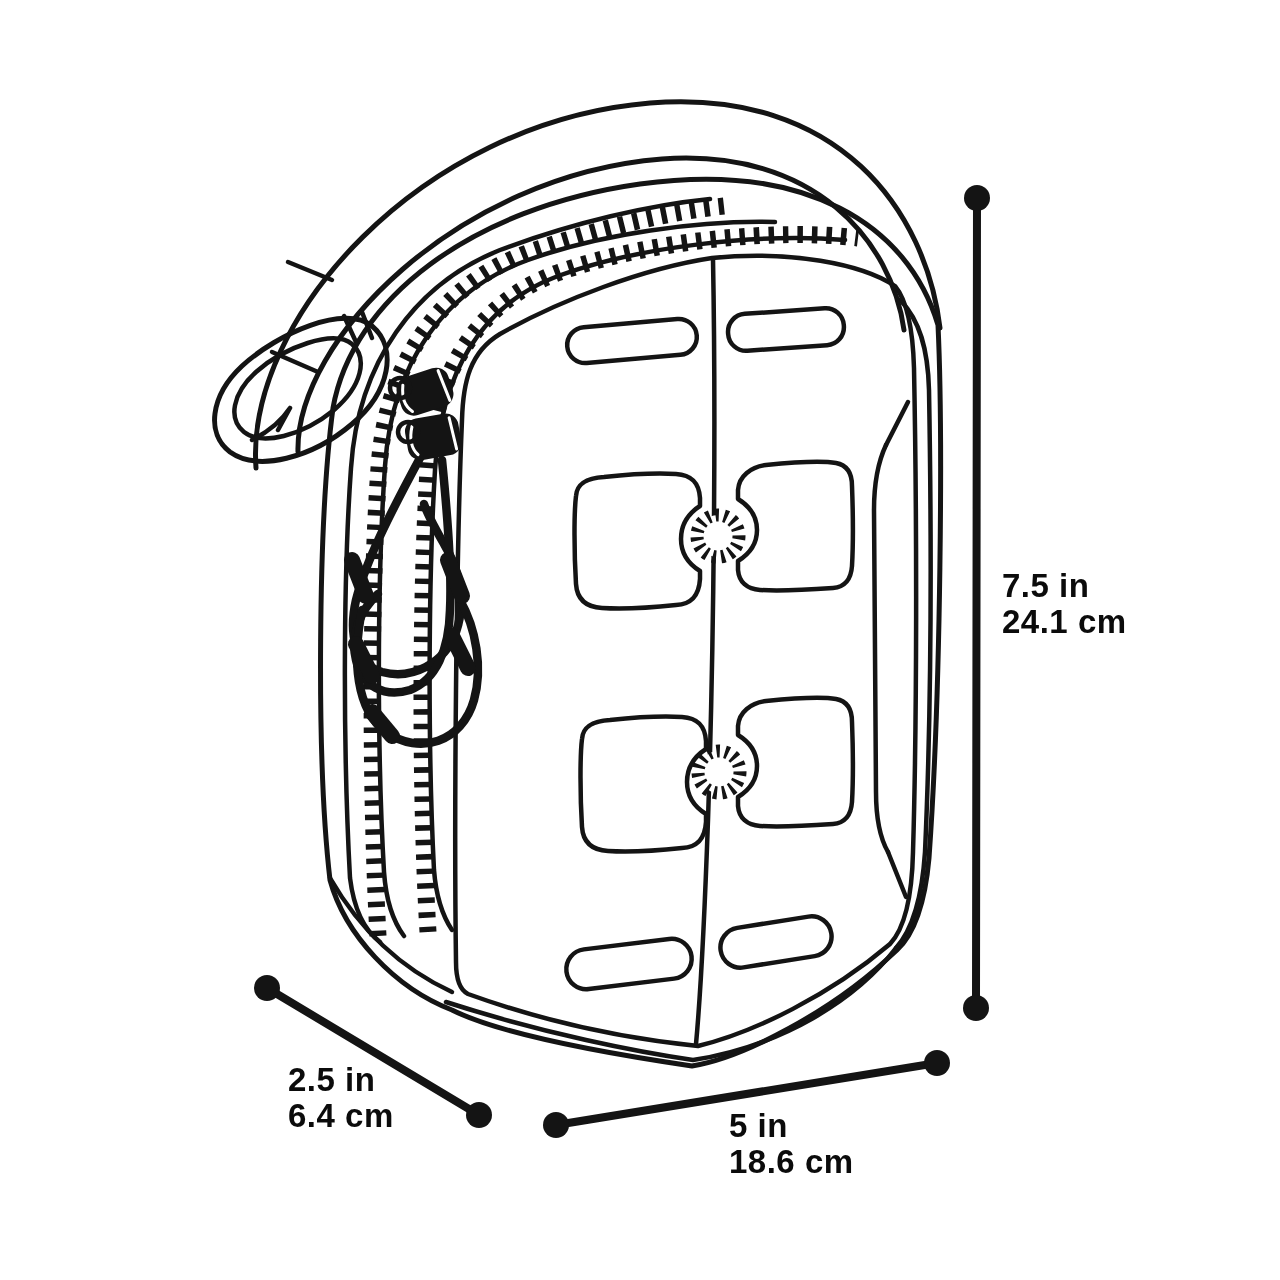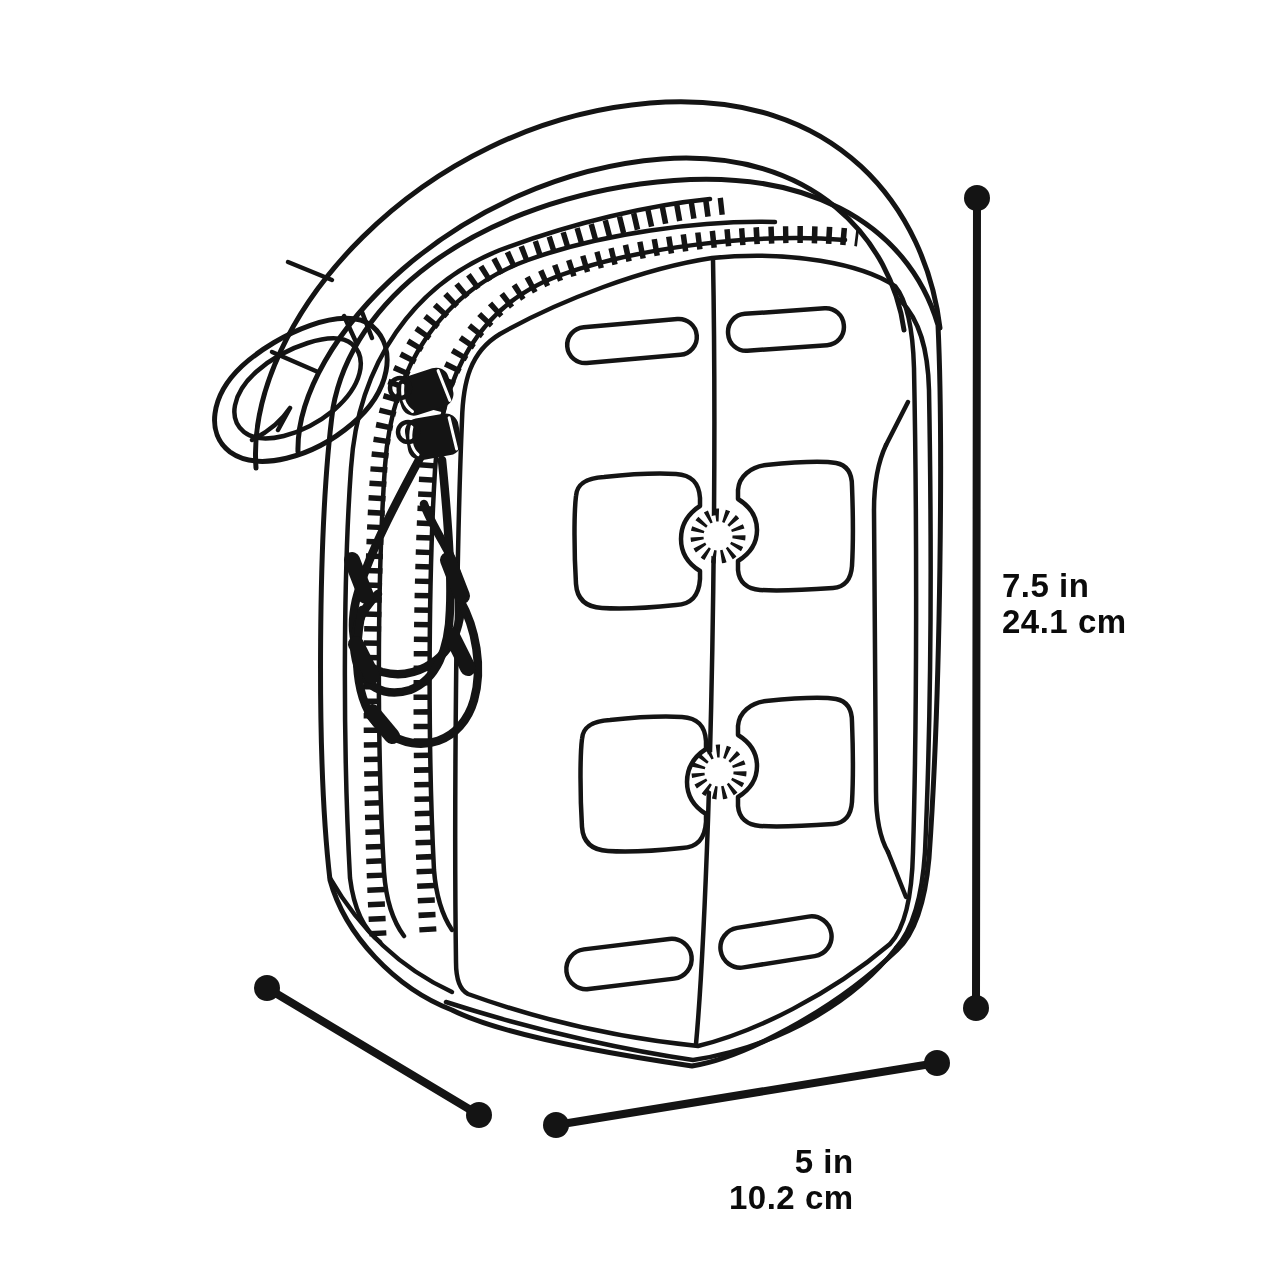--- a/index.html
+++ b/index.html
@@ -167,18 +167,22 @@
       <circle cx="556" cy="1125" r="13" fill="#141414" stroke="none"></circle>
       <circle cx="937" cy="1063" r="13" fill="#141414" stroke="none"></circle>
     </g>
   </g>
 </svg>
 
 <div class="dim-label" style="left:1002px;top:568px;">
   <div>7.5 in</div>
   <div>24.1 cm</div>
 </div>
-<div class="dim-label" style="left:729px;top:1144px;text-align:right;">
+<div class="dim-label" style="left:288px;top:1062px;">
+  <div>2.5 in</div>
+  <div>6.4 cm</div>
+</div>
+<div class="dim-label" style="left:729px;top:1108px;">
   <div>5 in</div>
-  <div>10.2 cm</div>
+  <div>18.6 cm</div>
 </div>
 
 </div>
 
 </body></html>

